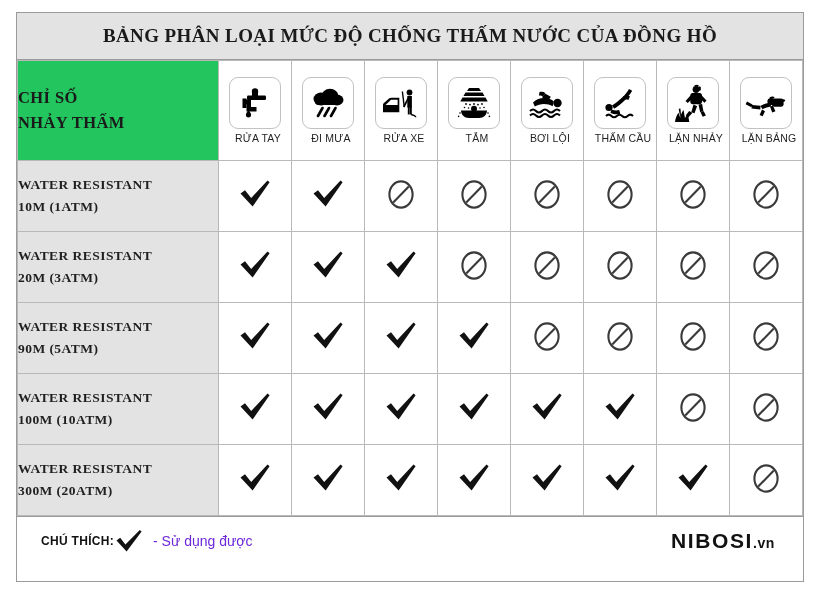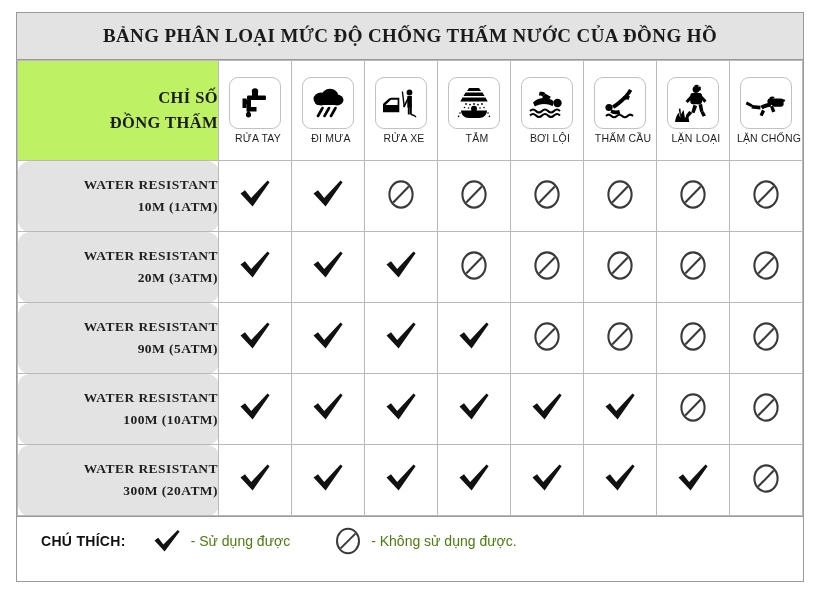--- a/index.html
+++ b/index.html
@@ -58,22 +58,22 @@
     border: 1px solid #b9b9b9;
     padding: 0;
     margin: 0;
   }
   col.c-label { width: 201px; }
   col.c-col   { width: 73px; }
 
   
   tr.head-row td { height: 99px; vertical-align: middle; }
   td.head-label {
-    background: #bef264;
-    text-align: right;
+    background: #22c55e;
+    text-align: left;
     vertical-align: middle;
   }
   .head-label-text {
     font-family: "Liberation Serif", serif;
     font-size: 16.5px;
     font-weight: bold;
     line-height: 1.5;
     color: #1a1a1a;
     letter-spacing: 0.4px;
   }
@@ -100,23 +100,22 @@
     font-size: 10.5px;
     color: #1f1f1f;
     letter-spacing: 0.2px;
     white-space: nowrap;
     margin-left: 6px;
   }
   
   tr.data-row td { height: 70px; }
   td.row-label {
     background: #e3e3e3;
-    text-align: right;
+    text-align: left;
     vertical-align: middle;
-    border-radius: 12px;
   }
   .row-label-text {
     font-family: "Liberation Serif", serif;
     font-size: 13.5px;
     font-weight: bold;
     color: #1f1f1f;
     line-height: 1.65;
     letter-spacing: 0.45px;
   }
   td.cell {
@@ -130,36 +129,35 @@
     height: 49px;
     border-top: 1px solid #9a9a9a;
     background: #ffffff;
     display: flex;
     align-items: center;
     box-sizing: border-box;
     padding: 0 14px 0 24px;
   }
   .legend-title {
     font-family: "Liberation Sans", sans-serif;
-    font-size: 14px;
+    font-size: 12px;
     font-weight: bold;
     color: #111111;
     letter-spacing: 0.3px;
-    margin-right: 26px;
   }
   .legend-item {
     display: flex;
     align-items: center;
     margin-right: 44px;
   }
   .legend-item .glyph { margin-right: 9px; line-height: 0; }
   .legend-text {
     font-family: "Liberation Sans", sans-serif;
     font-size: 14px;
-    color: #4d7c0f;
+    color: #6d28d9;
   }
   .brand {
     margin-left: auto;
     display: flex;
     align-items: baseline;
     padding-right: 14px;
   }
   .brand-main {
     font-family: "Liberation Sans", sans-serif;
     font-size: 21px;
@@ -195,21 +193,21 @@
         <col class="c-col">
           <col class="c-col">
           <col class="c-col">
           <col class="c-col">
       </colgroup>
       <tbody id="matrix-body">
           <tr class="head-row">
             <td class="head-label">
               <div class="head-label-text">
                 <div>CHỈ SỐ</div>
-                <div>ĐỒNG THẤM</div>
+                <div>NHẢY THẤM</div>
               </div>
             </td>
             <td class="head-col">
               <div class="icon-box">
                 <svg width="40" height="40" viewBox="0 0 40 40">
       <rect x="17" y="8" width="6" height="5" fill="#000"></rect>
       <rect x="12" y="12.5" width="19" height="4.5" rx="1.2" fill="#000"></rect>
       <circle cx="20" cy="8.5" r="3.2" fill="#000"></circle>
       <path d="M9 16.5h7v7.5h5.5v4.5H11.5V21H9z" fill="#000"></path>
       <rect x="7.5" y="15.5" width="4" height="9.5" fill="#000"></rect>
@@ -314,37 +312,37 @@
       <path d="M18.5 13.5l-5 5.4 2.2 2.2 5-4.8z" fill="#000"></path>
       <path d="M30 13.8l4.5 4.6-2 2.4-4.8-4.2z" fill="#000"></path>
       <path d="M21.5 22.5l-2.2 7.8 3.2 1 2.6-7z" fill="#000"></path>
       <path d="M26.5 22.5l1.6 7.6 3.4-.6-1.4-7.5z" fill="#000"></path>
       <path d="M17.2 29l-3.4 4.3 2.6 2 4-4.4z" fill="#000"></path>
       <path d="M28.5 30.2l2.2 4.6 3.2-1.2-2.2-4.4z" fill="#000"></path>
       <path d="M3 40c.5-4 1.8-7 3.6-9.3.6 2 1.1 3.6 1.6 5 .7-3.2 1.8-5.7 3.4-7.6.5 3 .9 5.6 1.4 8 1-2 2-3.4 3.2-4.6.2 3.2.6 5.8 1.1 8.5z" fill="#000"></path>
       <path d="M8.4 26.5c.4 3.4.6 6.3.6 9.2-1.3-2.8-2-5.8-2.2-9z" fill="#000"></path>
     </svg>
               </div>
-              <div class="col-caption">LẶN LOẠI</div>
+              <div class="col-caption">LẶN NHẢY</div>
             </td>
             <td class="head-col">
               <div class="icon-box">
                 <svg width="44" height="36" viewBox="0 0 44 36">
       <circle cx="27" cy="16.5" r="3.6" fill="#000"></circle>
       <path d="M25.5 12.6c1.4-1.4 3.6-1.6 5.2-.6l-1.2 1.8c-1-.6-2.3-.5-3.2.2z" fill="#000"></path>
       <path d="M30.5 13.5h6.5c1.5 0 2.6 1.1 2.6 2.5v3.2c0 1.4-1.1 2.5-2.6 2.5h-6.6c-1.4 0-2.5-1.1-2.5-2.5v-3.2c0-1.4 1.1-2.5 2.6-2.5z" fill="#000"></path>
       <path d="M26.5 17.5c-3.8.5-7.2 1.7-10.1 3.5l2.2 3.2c2.6-1.5 5.4-2.4 8.4-2.8z" fill="#000"></path>
       <path d="M16.5 20.8L8 20l-.5 3.4 8.8 1.1z" fill="#000"></path>
       <path d="M8.5 19.4L3 16.6l-1.4 2.7 5.8 3z" fill="#000"></path>
       <path d="M18 24.5l-2.4 5.4 3 1.4 2.4-5z" fill="#000"></path>
       <path d="M26 21.5l2.2 6 3.2-1.2-2.4-5.6z" fill="#000"></path>
       <path d="M37 14.5c1.6-.6 3.2-.4 4.4.6l-1.3 2c-.8-.6-1.8-.8-2.8-.5z" fill="#000"></path>
     </svg>
               </div>
-              <div class="col-caption">LẶN CHỐNG</div>
+              <div class="col-caption">LẶN BẢNG</div>
             </td>
           </tr>
           <tr class="data-row">
             <td class="row-label">
               <div class="row-label-text">
                 <div>WATER  RESISTANT</div>
                 <div>10M  (1ATM)</div>
               </div>
             </td>
             <td class="cell"><span class="mark"><svg width="34" height="30" viewBox="0 0 34 30" aria-hidden="true">
@@ -526,26 +524,21 @@
 
       <div class="legend-item">
         <span class="glyph">
           <svg width="30" height="26" viewBox="0 0 30 26" aria-hidden="true">
             <path d="M2.5 12.5 L6.2 9.8 L11.4 16.6 L25.8 2.0 L27.6 3.6 L12.6 23.4 Z" fill="#111111"></path>
           </svg>
         </span>
         <span class="legend-text">-  Sử dụng được</span>
       </div>
 
-      <div class="legend-item">
-        <span class="glyph">
-          <svg width="28" height="28" viewBox="0 0 28 28" aria-hidden="true">
-            <ellipse cx="14" cy="14" rx="11" ry="12.2" fill="none" stroke="#3a3a3a" stroke-width="2"></ellipse>
-            <line x1="6.6" y1="21.4" x2="21.4" y2="6.6" stroke="#3a3a3a" stroke-width="2"></line>
-          </svg>
-        </span>
-        <span class="legend-text">-  Không sử dụng được.</span>
+
+      <div class="brand">
+        <span class="brand-main">NIBOSI</span>
+        <span class="brand-tld">.vn</span>
       </div>
-
     </div>
 
   </div>
 </div>
 
 </body></html>

